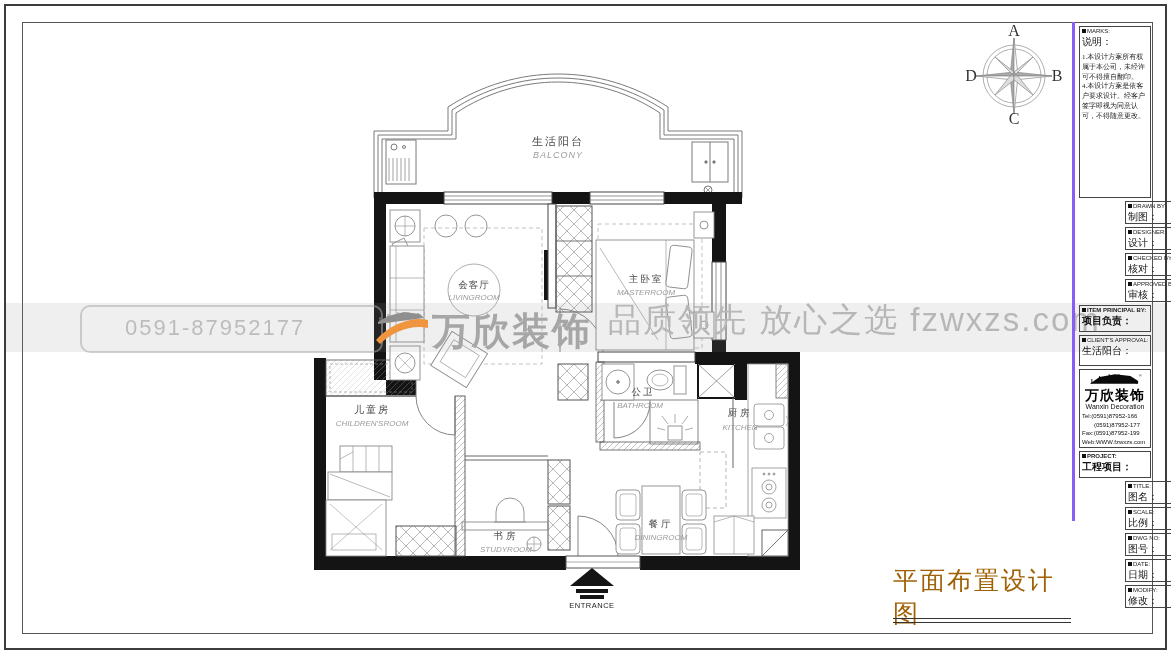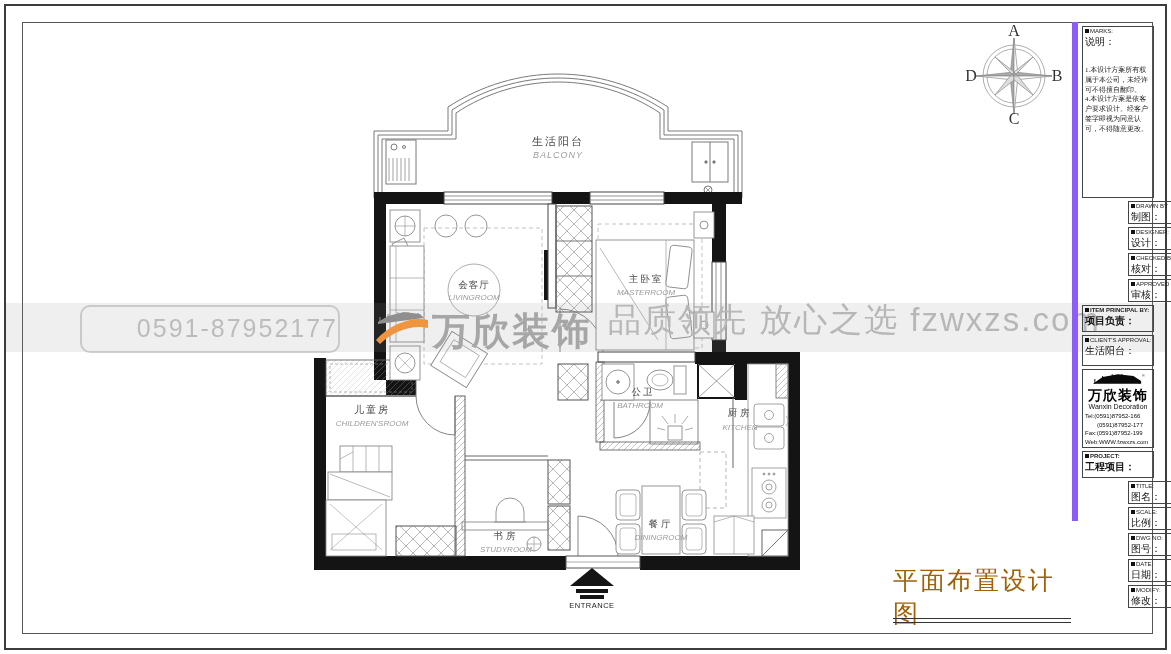--- a/index.html
+++ b/index.html
@@ -10,49 +10,49 @@
 
   
   #plan{position:absolute;left:310px;top:58px;}
   .cn-label{font-family:"Liberation Serif",serif;}
 
   
   .wm-band{position:absolute;left:6px;top:303px;width:1159px;height:49px;
            background:rgba(140,140,140,0.14);}
   .wm-phone{position:absolute;left:80px;top:305px;width:256px;height:44px;
             border:2px solid rgba(170,170,170,0.55);border-radius:10px;
-            color:#bcbcbc;font-size:25px;letter-spacing:2px;text-align:right;line-height:42px;}
+            color:#bcbcbc;font-size:22px;letter-spacing:2px;text-align:left;line-height:42px;padding-left:43px;}
   .wm-logo{position:absolute;left:374px;top:308px;width:56px;height:40px;}
   .wm-brand{position:absolute;left:432px;top:306px;font-size:38px;font-weight:bold;
             color:#a6a6a6;letter-spacing:2px;font-family:"Liberation Sans",sans-serif;}
   .wm-slogan{position:absolute;left:608px;top:298px;font-size:33px;color:#b7b7b7;letter-spacing:2px;}
 
   
   .compass{position:absolute;left:966px;top:24px;width:96px;height:100px;}
 
   
   .sheet-title{position:absolute;left:893px;top:564px;width:178px;text-align:left;
                font-family:"Liberation Serif",serif;font-size:25px;color:#a16207;letter-spacing:2px;}
   .sheet-title-line1{position:absolute;left:893px;top:618px;width:178px;height:1px;background:#333;}
   .sheet-title-line2{position:absolute;left:893px;top:622px;width:178px;height:1px;background:#333;}
 
   
-  .tb{position:absolute;left:1072px;top:22px;width:80px;height:499px;border-left:6px solid #8b5cf6;
+  .tb{position:absolute;left:1072px;top:22px;width:80px;height:499px;border-left:3px solid #8b5cf6;
       padding:4px 0 12px 4px;box-sizing:border-box;}
   .tb-box{border:1px solid #444;margin-bottom:3px;padding:1px 2px;box-sizing:border-box;
           width:72px;overflow:hidden;background:transparent;}
   .tb-en{font-size:6px;color:#222;white-space:nowrap;letter-spacing:0;}
   .tb-en .sq{display:inline-block;width:4px;height:4px;background:#111;margin-right:1px;}
   .tb-cn{font-size:10px;color:#111;font-family:"Liberation Serif",serif;margin-top:1px;}
   .h-marks{height:172px;}
   .h-sm{height:23px;margin-left:46px;}
   .h-md{height:27px;font-weight:bold;}
   .h-client{height:31px;}
   .h-logo{height:79px;text-align:center;}
-  .notes{font-size:7px;line-height:1.4;color:#222;font-family:"Liberation Serif",serif;margin-top:17px;}
+  .notes{font-size:7px;line-height:1.4;color:#222;font-family:"Liberation Serif",serif;margin-top:4px;}
   .notes div{margin-bottom:0px;}
   .logo-name{font-size:14px;font-weight:bold;color:#000;letter-spacing:1px;
              font-family:"Liberation Serif",serif;line-height:14px;}
   .logo-en{font-size:7px;color:#111;margin-bottom:2px;}
   .logo-contact{font-size:6px;color:#111;text-align:left;line-height:1.45;white-space:nowrap;}
 </style>
 </head>
 <body>
 
 <div class="page">

